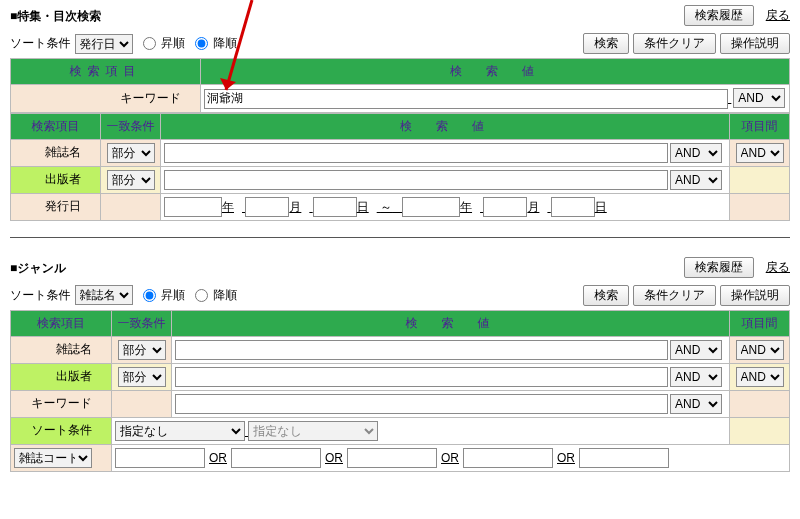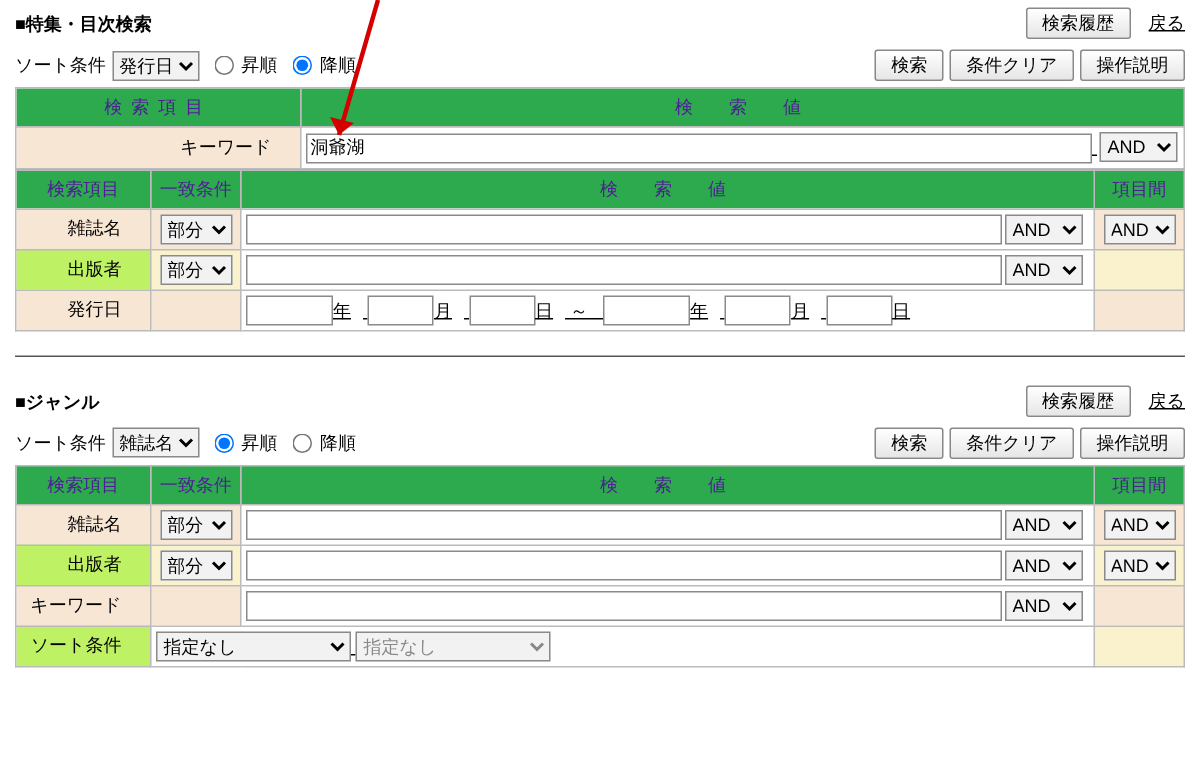--- a/index.html
+++ b/index.html
@@ -237,16 +237,34 @@
     <td class="between"></td>
   </tr>
   <tr>
     <td class="label alt">ソート条件</td>
     <td class="value" colspan="2">
       <select class="genre-sel1"><option>指定なし</option></select>
       <select class="genre-sel2"><option>指定なし</option></select>
     </td>
     <td class="between alt"></td>
   </tr>
+  <tr>
+    <td class="label" style="text-align:center">
+      <select style="width:78px"><option>雑誌コード</option></select>
+    </td>
+    <td class="value" colspan="3">
+      <div class="or-group">
+        <input type="text" class="or-inp" style="">
+        <span>OR</span>
+        <input type="text" class="or-inp" style="">
+        <span>OR</span>
+        <input type="text" class="or-inp" style="">
+        <span>OR</span>
+        <input type="text" class="or-inp" style="">
+        <span>OR</span>
+        <input type="text" class="or-inp" style="">
+      </div>
+    </td>
+  </tr>
 </tbody>
     </table>
 
 </div>
 
 </body></html>

